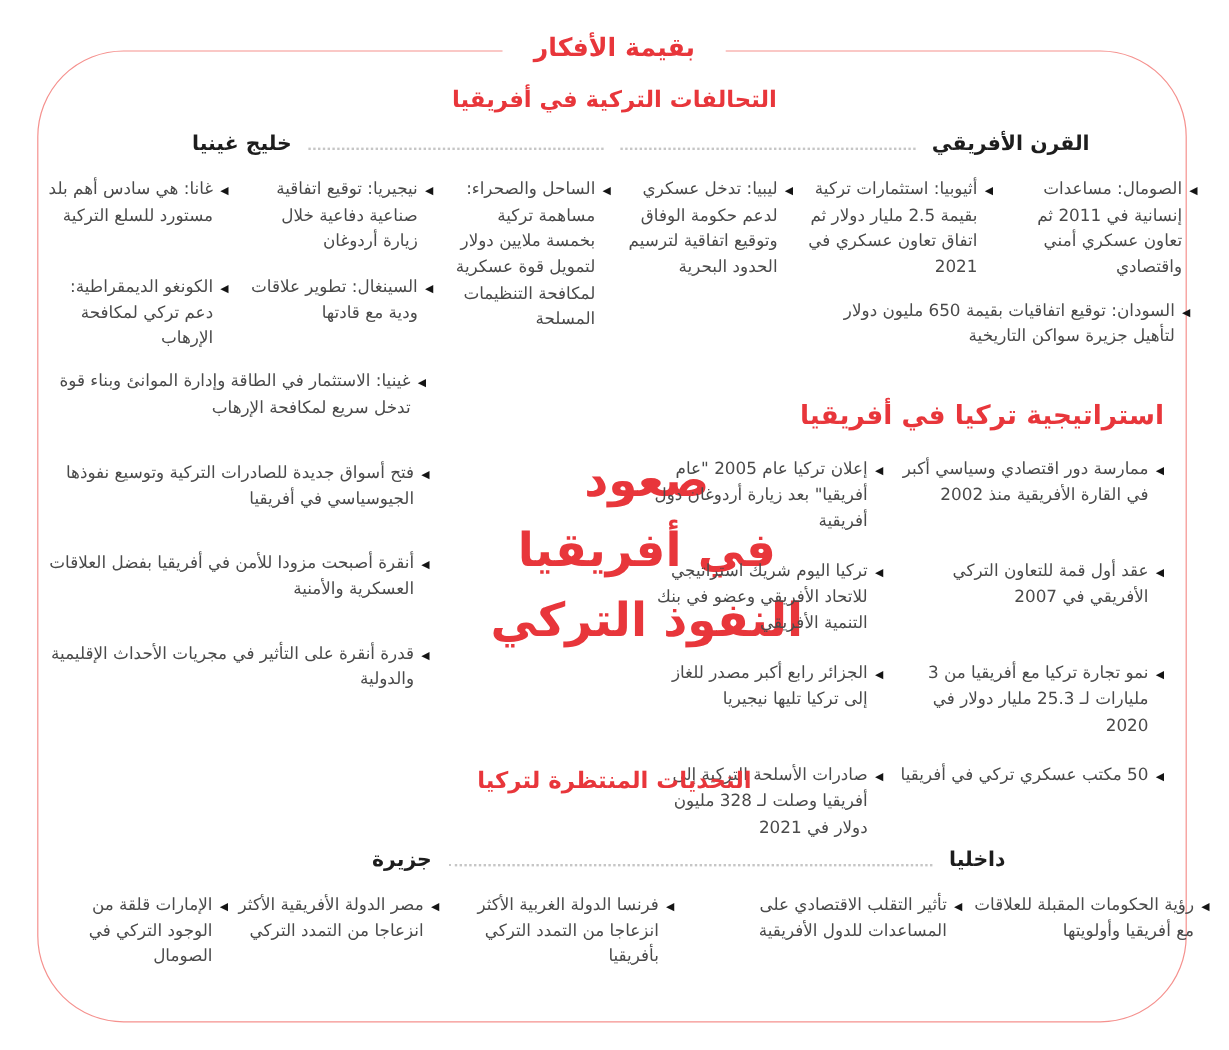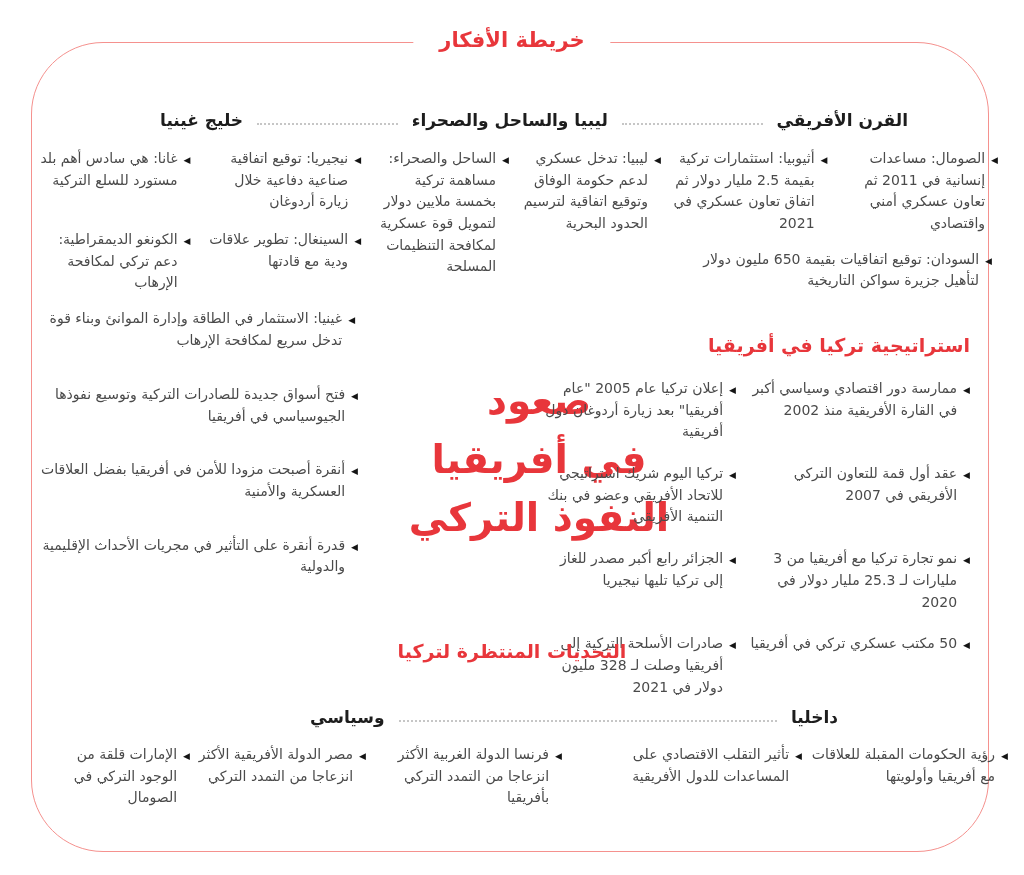--- a/index.html
+++ b/index.html
@@ -54,21 +54,21 @@
 
   .item{
     display:flex;gap:6px;font-size:14px;color:var(--ink);line-height:1.55;
   }
   .item .b{flex:none;font-size:9px;color:#141414;padding-top:6px;}
   .item .t{flex:1;text-align:right;}
   .item.full{margin-top:14px;padding:0 6px;}
 
   .strategy{position:absolute;top:334px;right:54px;width:442px;z-index:2;}
   .strategy .h2, .outcomes .h2{
-    color:var(--red);font-weight:bold;font-size:19px;text-align:right;margin-bottom:22px;
+    color:var(--red);font-weight:bold;font-size:22px;text-align:right;margin-bottom:22px;
   }
   .strategy .grid{
     display:grid;grid-template-columns:220px 198px;column-gap:14px;row-gap:20px;
   }
 
   .center-title{
     position:absolute;top:372px;left:398px;width:282px;z-index:1;
     text-align:center;color:var(--red);font-weight:bold;font-size:39px;line-height:1.5;
   }
 
@@ -86,27 +86,27 @@
   .w-e2{width:170px;}
   .w-e3{width:150px;}
 </style>
 </head>
 <body>
 
 <div class="canvas">
 
   <div class="frame"></div>
 
-  <div class="map-title">خريطة الأفكار</div>
-
+  <div class="map-title">بقيمة الأفكار</div>
+
+  <div class="sec-heading alliances-heading">التحالفات التركية في أفريقيا</div>
 
   <div class="branch-row">
     <span class="branch-label">القرن الأفريقي</span>
     <span class="leader"></span>
-    <span class="branch-label">ليبيا والساحل والصحراء</span>
     <span class="leader"></span>
     <span class="branch-label">خليج غينيا</span>
   </div>
 
   <div class="columns">
 
     <div class="col col-horn">
       <div class="pair">
         <div class="item">
           <span class="b">◀</span>
@@ -222,21 +222,21 @@
       <span class="b">◀</span>
       <span class="t">قدرة أنقرة على التأثير في مجريات الأحداث الإقليمية والدولية</span>
     </div>
   </div>
 
   <div class="sec-heading challenges-heading">التحديات المنتظرة لتركيا</div>
 
   <div class="challenge-subrow">
     <span class="branch-label">داخليا</span>
     <span class="leader"></span>
-    <span class="branch-label">وسياسي</span>
+    <span class="branch-label">جزيرة</span>
   </div>
 
   <div class="challenge-items">
     <div class="item w-i1">
       <span class="b">◀</span>
       <span class="t">رؤية الحكومات المقبلة للعلاقات مع أفريقيا وأولويتها</span>
     </div>
     <div class="item w-i2">
       <span class="b">◀</span>
       <span class="t">تأثير التقلب الاقتصادي على المساعدات للدول الأفريقية</span>

